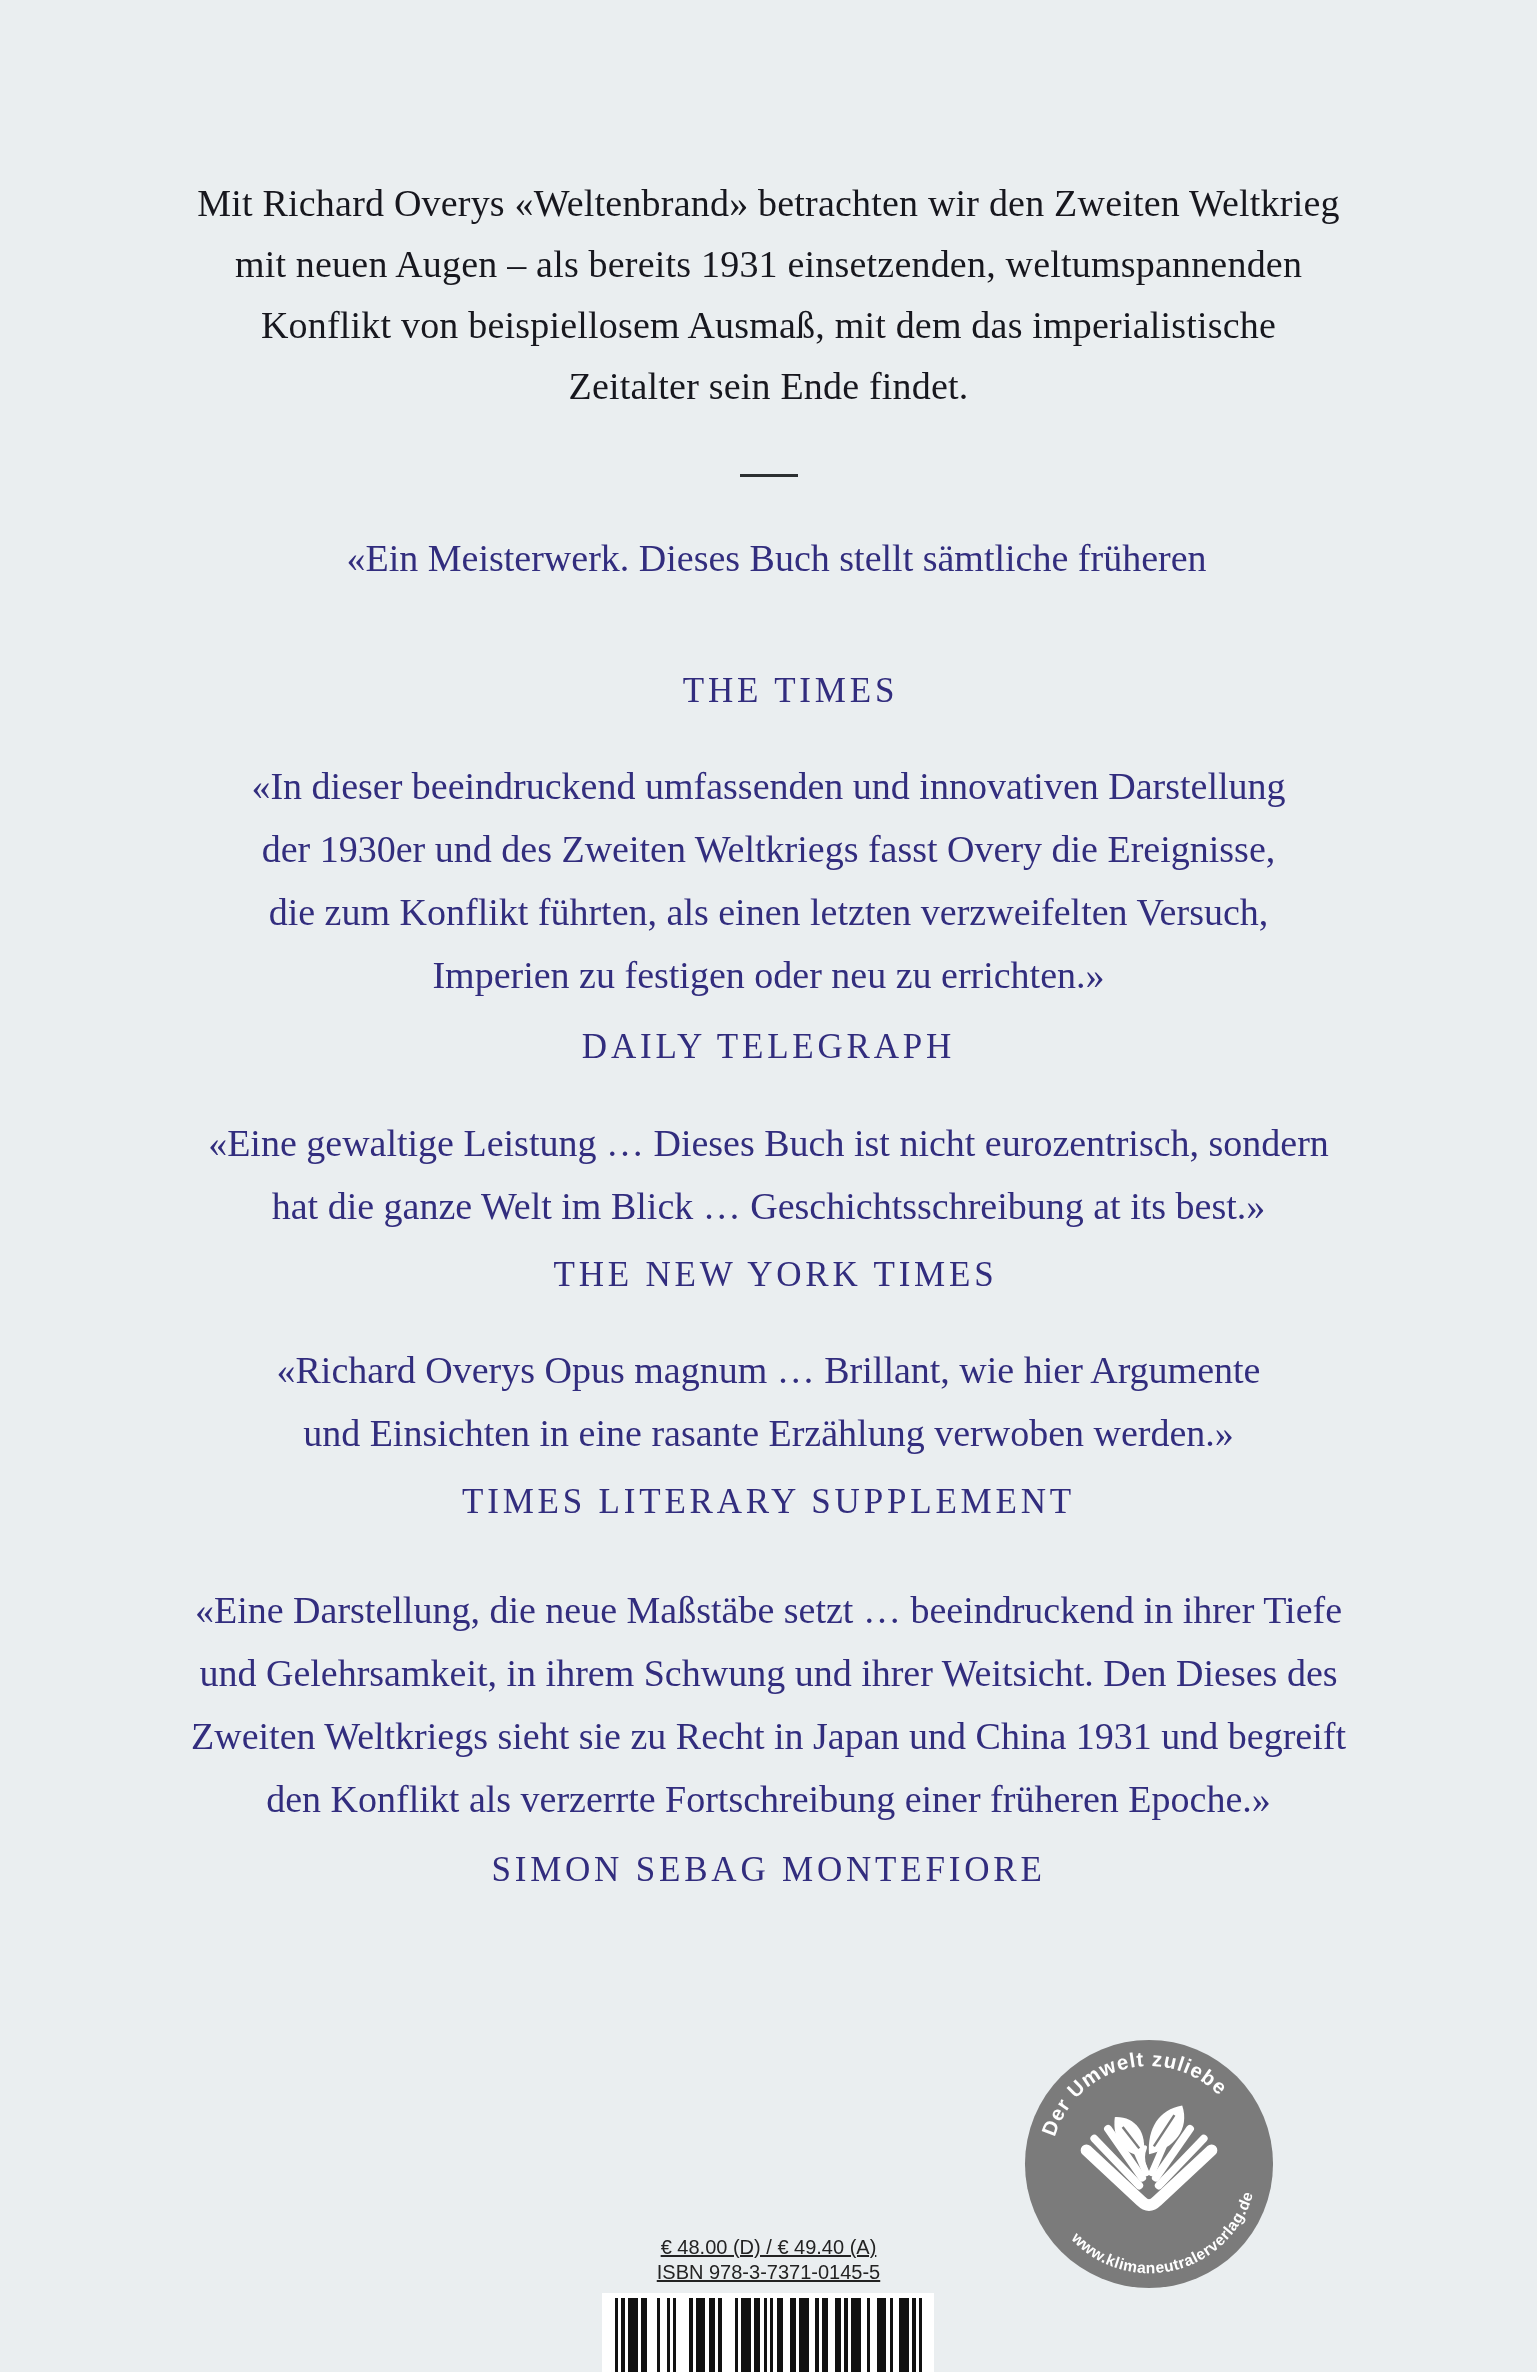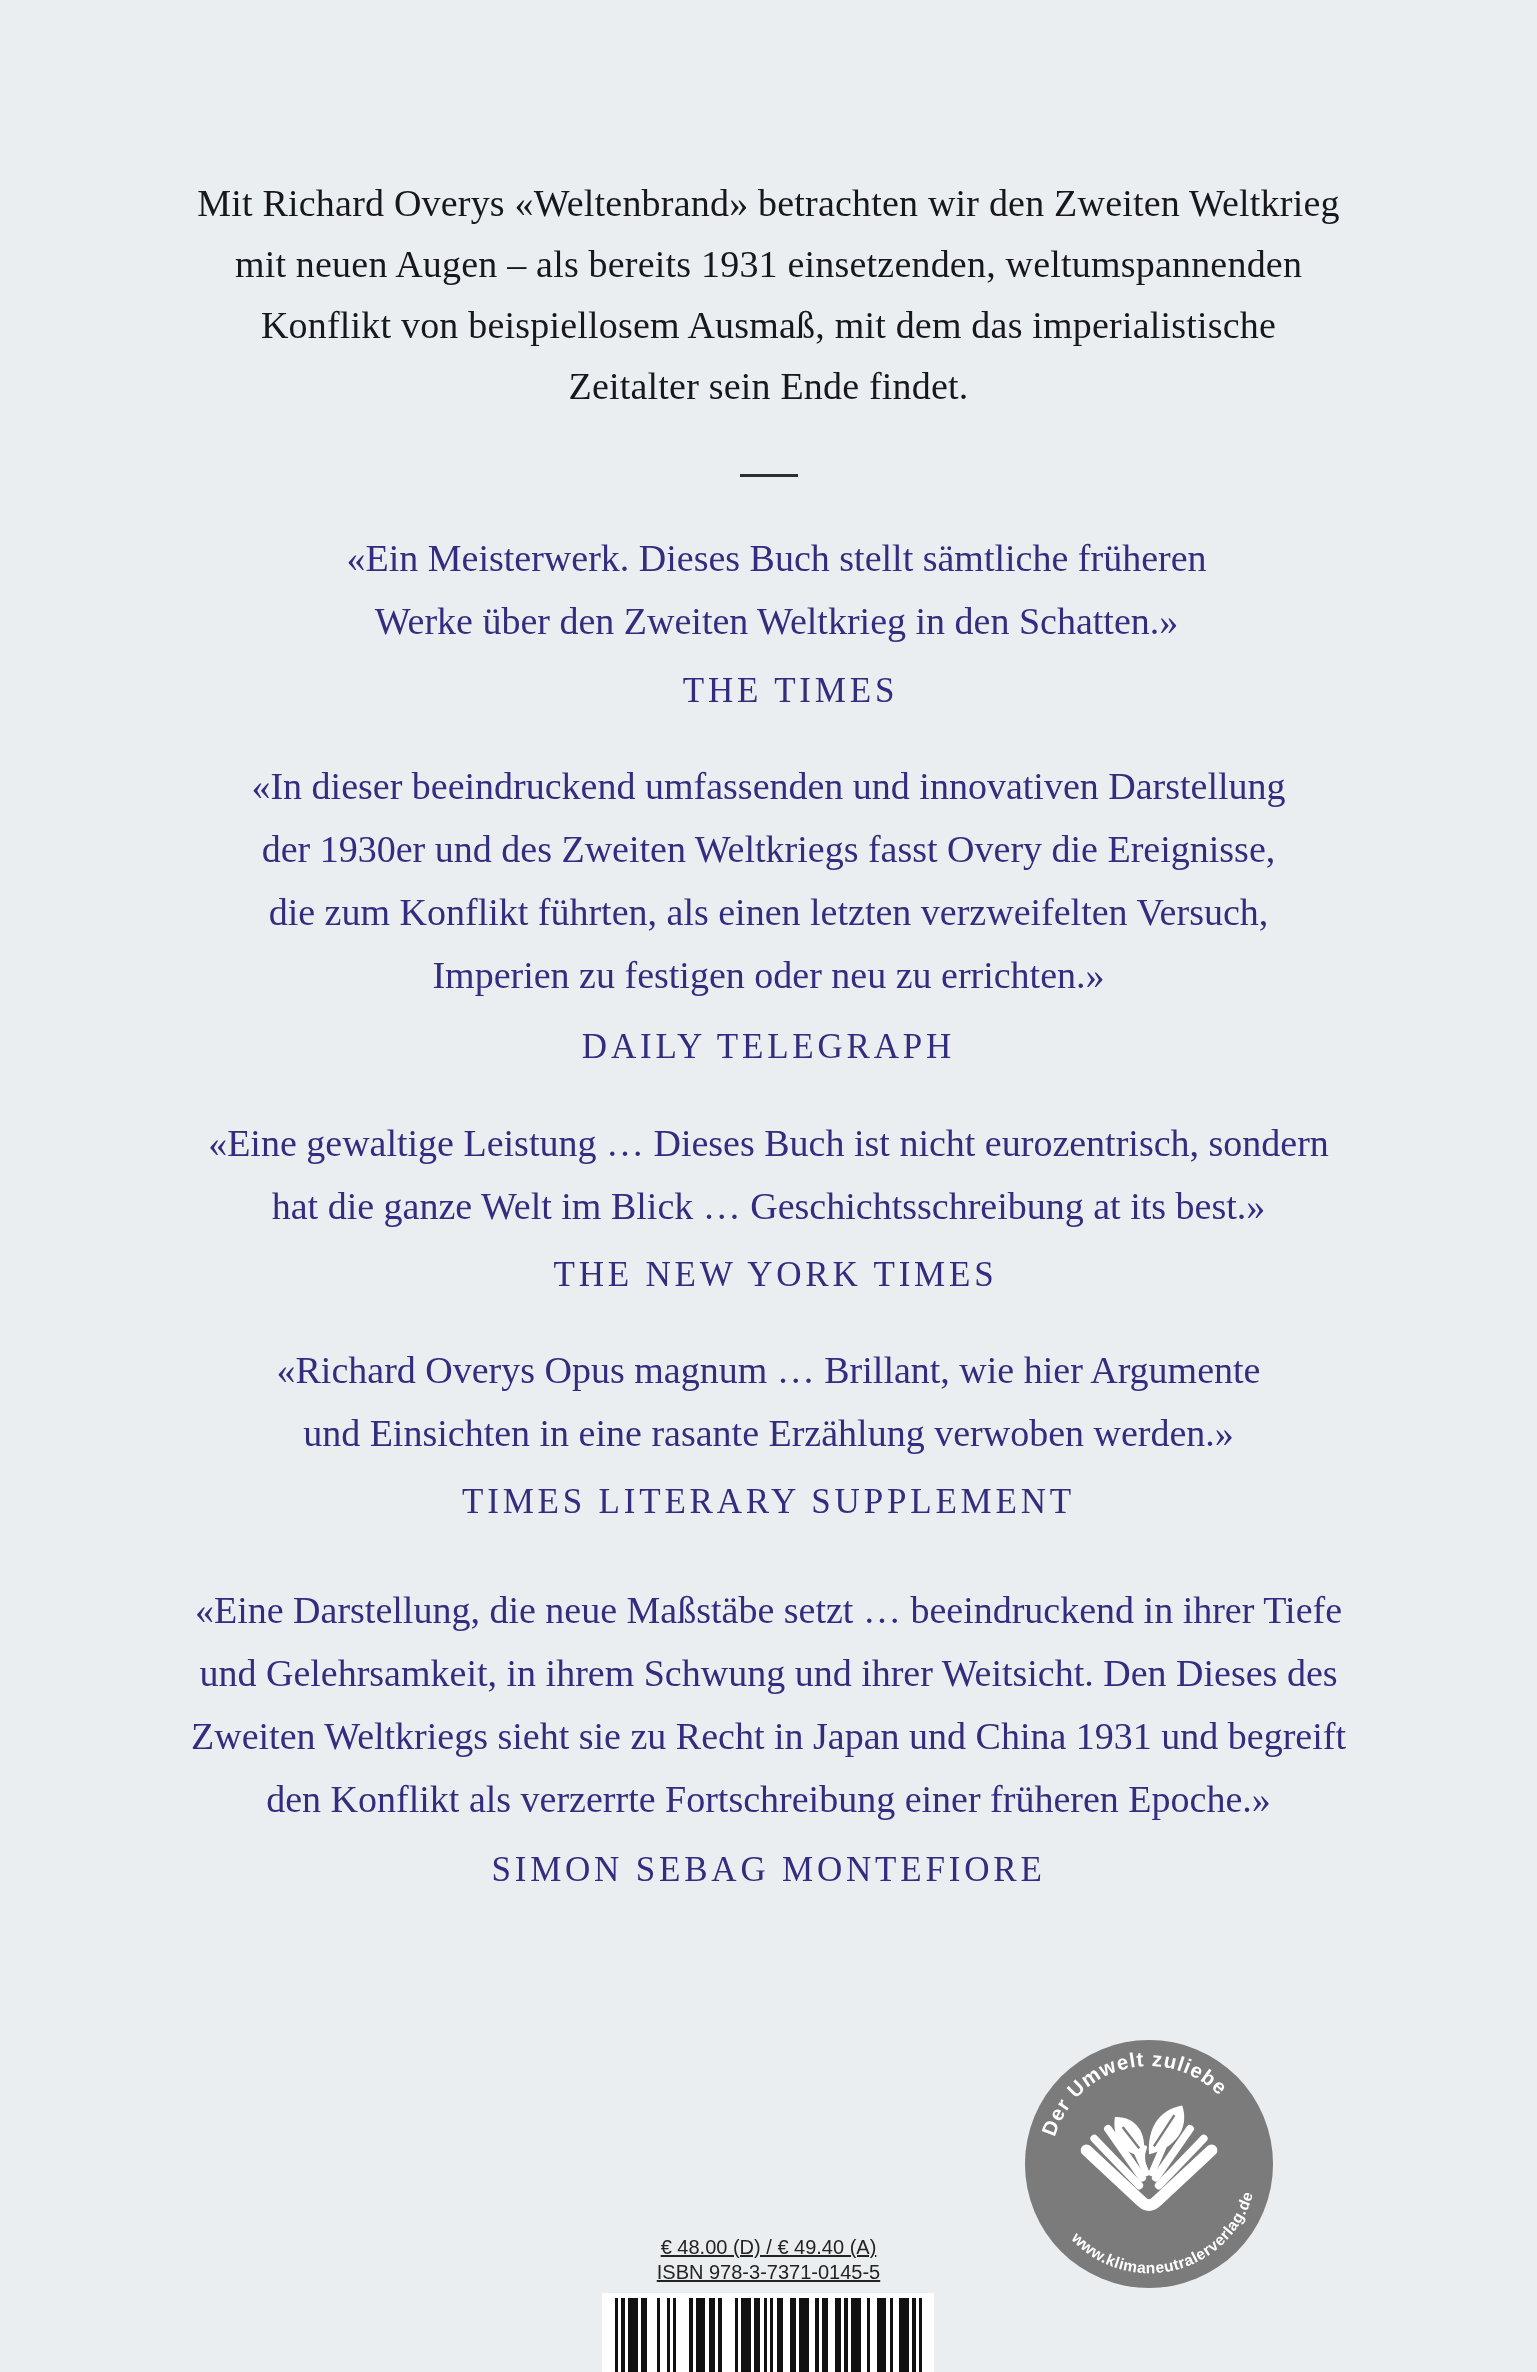--- a/index.html
+++ b/index.html
@@ -83,21 +83,20 @@
   <div>Mit Richard Overys «Weltenbrand» betrachten wir den Zweiten Weltkrieg</div>
   <div>mit neuen Augen – als bereits 1931 einsetzenden, weltumspannenden</div>
   <div>Konflikt von beispiellosem Ausmaß, mit dem das imperialistische</div>
   <div>Zeitalter sein Ende findet.</div>
 </div>
 
 <div class="divider"></div>
 
 <div class="abs center quote q0">
   <div>«Ein Meisterwerk. Dieses Buch stellt sämtliche früheren</div>
-  <div>Werke über den Zweiten Weltkrieg in den Schatten.»</div>
 </div>
 <div class="abs center q-source s0">THE TIMES</div>
 
 <div class="abs center quote q1">
   <div>«In dieser beeindruckend umfassenden und innovativen Darstellung</div>
   <div>der 1930er und des Zweiten Weltkriegs fasst Overy die Ereignisse,</div>
   <div>die zum Konflikt führten, als einen letzten verzweifelten Versuch,</div>
   <div>Imperien zu festigen oder neu zu errichten.»</div>
 </div>
 <div class="abs center q-source s1">DAILY TELEGRAPH</div>

